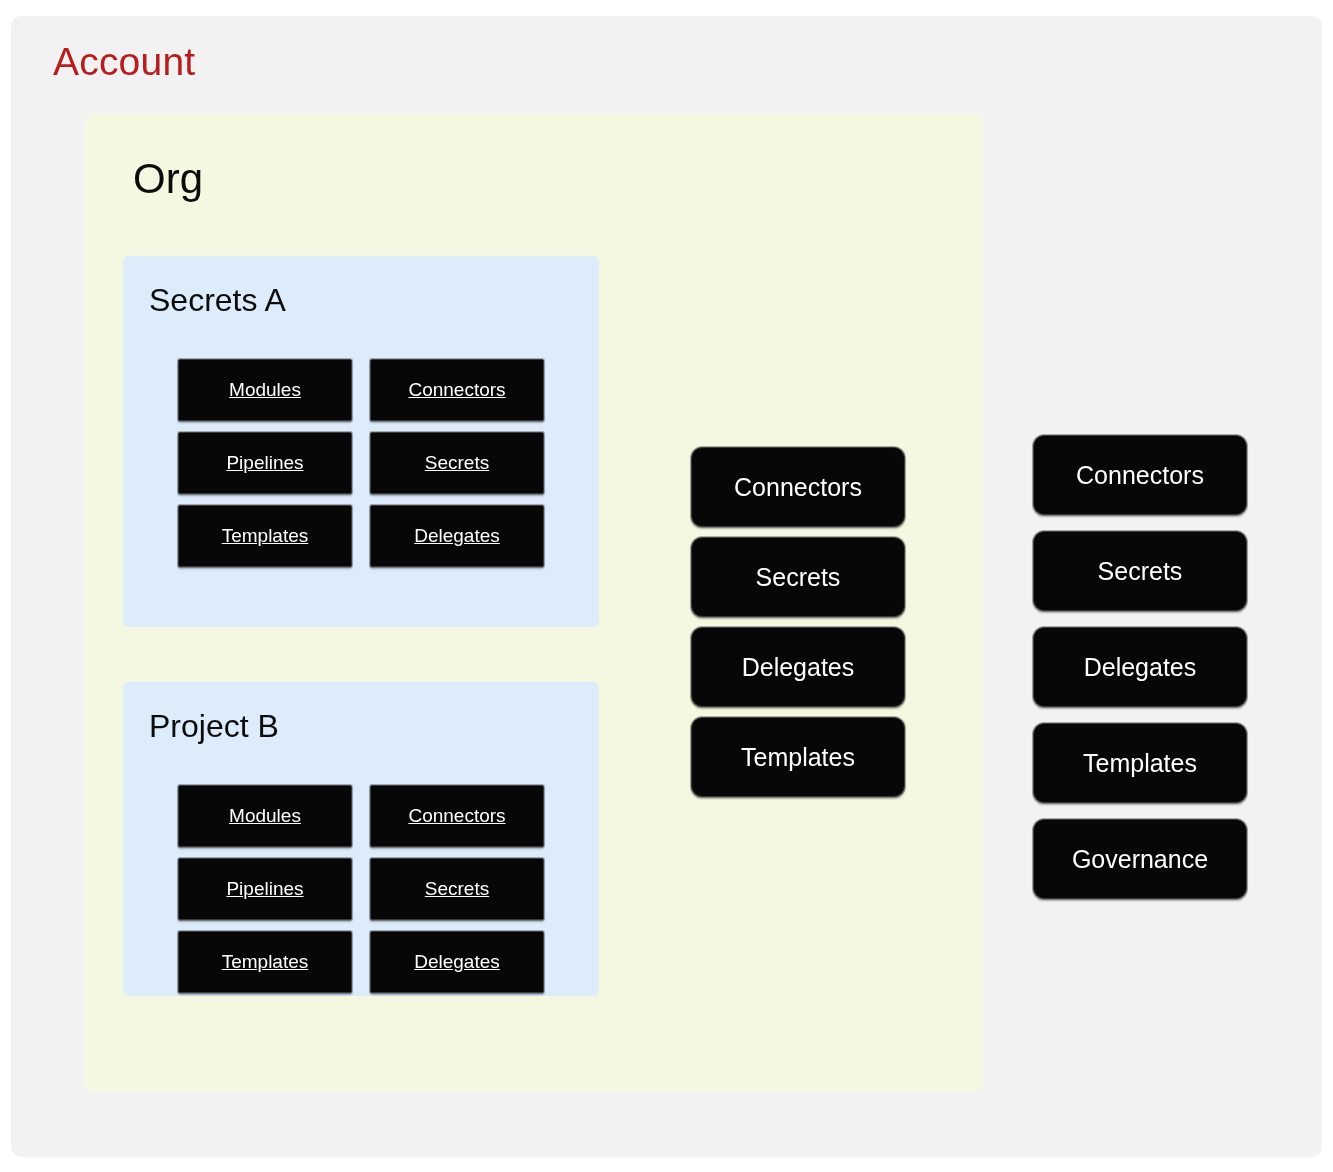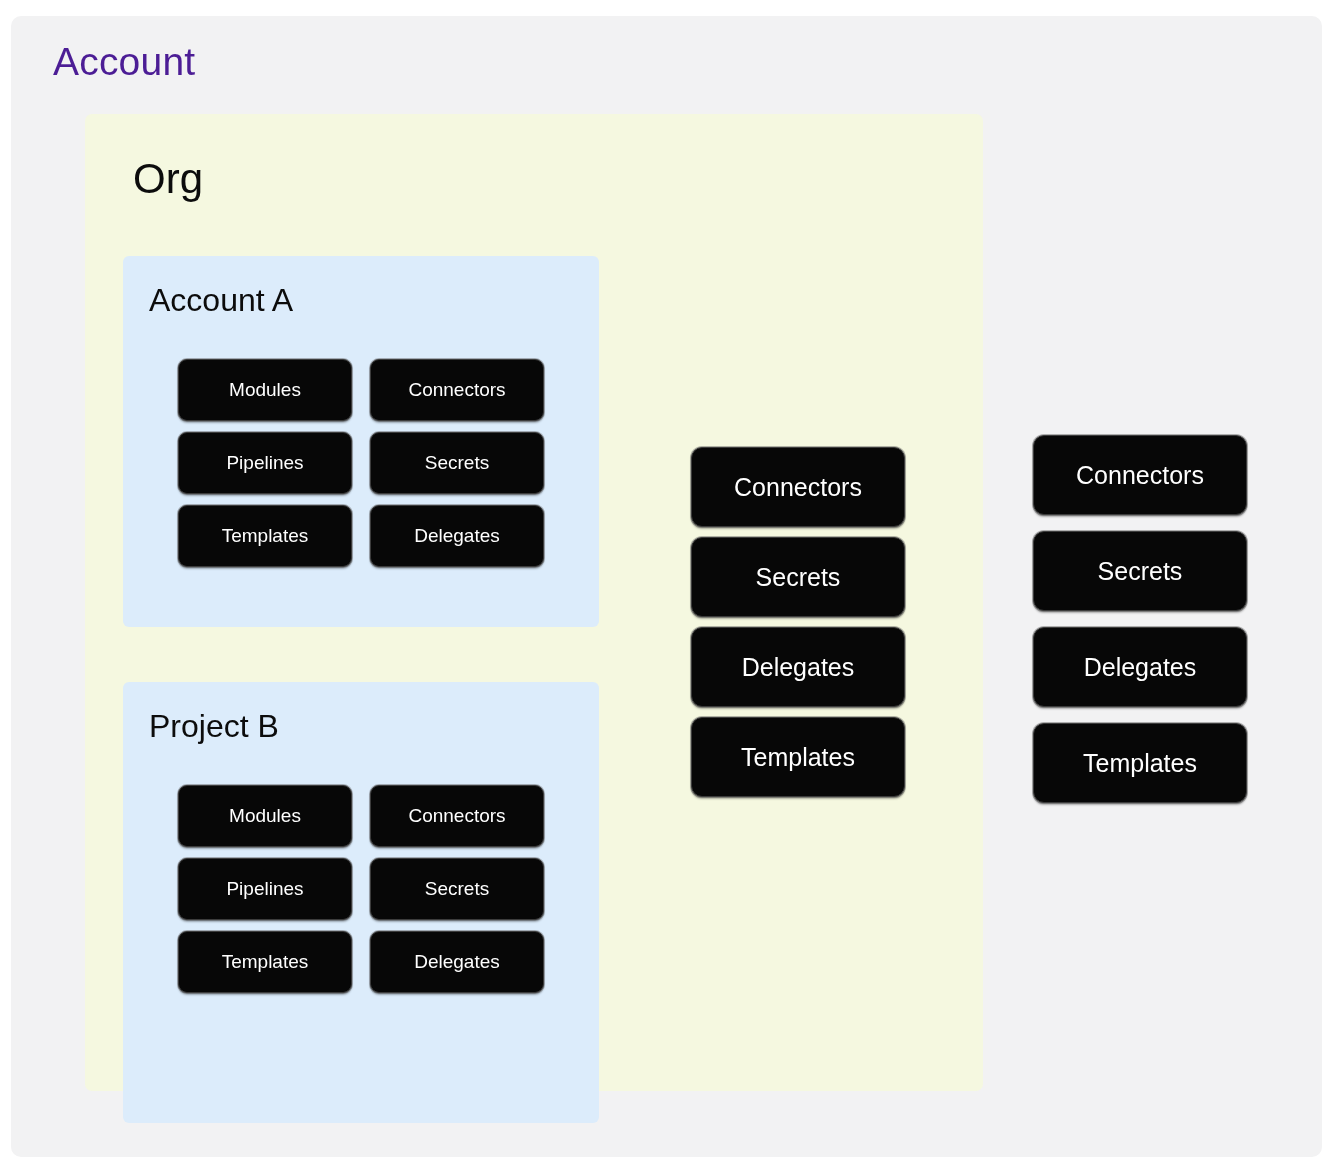--- a/index.html
+++ b/index.html
@@ -25,21 +25,21 @@
     background: #F2F2F3;
     border-radius: 10px;
     box-sizing: border-box;
   }
   #account-title {
     position: absolute;
     left: 42px;
     top: 26px;
     font-size: 39px;
     line-height: 1;
-    color: #4c1d95;
+    color: #b91c1c;
     letter-spacing: 0.2px;
     white-space: nowrap;
   }
 
   
   #org-scope {
     position: absolute;
     left: 74px;
     top: 98px;
     width: 898px;
@@ -61,21 +61,21 @@
   
   .project-scope {
     position: absolute;
     left: 38px;
     width: 476px;
     background: #DCECFB;
     border-radius: 6px;
     box-sizing: border-box;
   }
   #project-a-scope { top: 142px; height: 371px; }
-  #project-b-scope { top: 568px; height: 441px; }
+  #project-b-scope { top: 568px; height: 314px; }
 
   .project-title {
     position: absolute;
     left: 26px;
     top: 28px;
     font-size: 32px;
     line-height: 1;
     color: #0c0c0c;
     white-space: nowrap;
   }
@@ -102,21 +102,22 @@
     justify-content: center;
     box-sizing: border-box;
     box-shadow: 0 2px 2px rgba(0,0,0,0.30), 0 0 0 1px rgba(90,90,90,0.45);
     text-align: center;
     user-select: none;
   }
   .chip.project-chip {
     width: 174px;
     height: 62px;
     font-size: 19px;
-    border-radius: 9px;
+    border-radius: 2px;
+    text-decoration: underline;
   }
   .chip.scope-chip {
     width: 214px;
     height: 80px;
     font-size: 25px;
     border-radius: 11px;
   }
 
   
   #org-resource-column {
@@ -143,21 +144,21 @@
 
 <div id="account-scope">
 
   <div id="account-title">Account</div>
 
   <div id="org-scope">
 
     <div id="org-title">Org</div>
 
     <div id="project-a-scope" class="project-scope">
-      <div class="project-title">Account A</div>
+      <div class="project-title">Secrets A</div>
       <div class="project-grid">
         <div class="chip project-chip">Modules</div>
         <div class="chip project-chip">Connectors</div>
         <div class="chip project-chip">Pipelines</div>
         <div class="chip project-chip">Secrets</div>
         <div class="chip project-chip">Templates</div>
         <div class="chip project-chip">Delegates</div>
       </div>
     </div>
 
@@ -180,15 +181,16 @@
       <div class="chip scope-chip">Templates</div>
     </div>
 
   </div>
 
   <div id="account-resource-column">
     <div class="chip scope-chip">Connectors</div>
     <div class="chip scope-chip">Secrets</div>
     <div class="chip scope-chip">Delegates</div>
     <div class="chip scope-chip">Templates</div>
+    <div class="chip scope-chip">Governance</div>
   </div>
 
 </div>
 
 </body></html>

